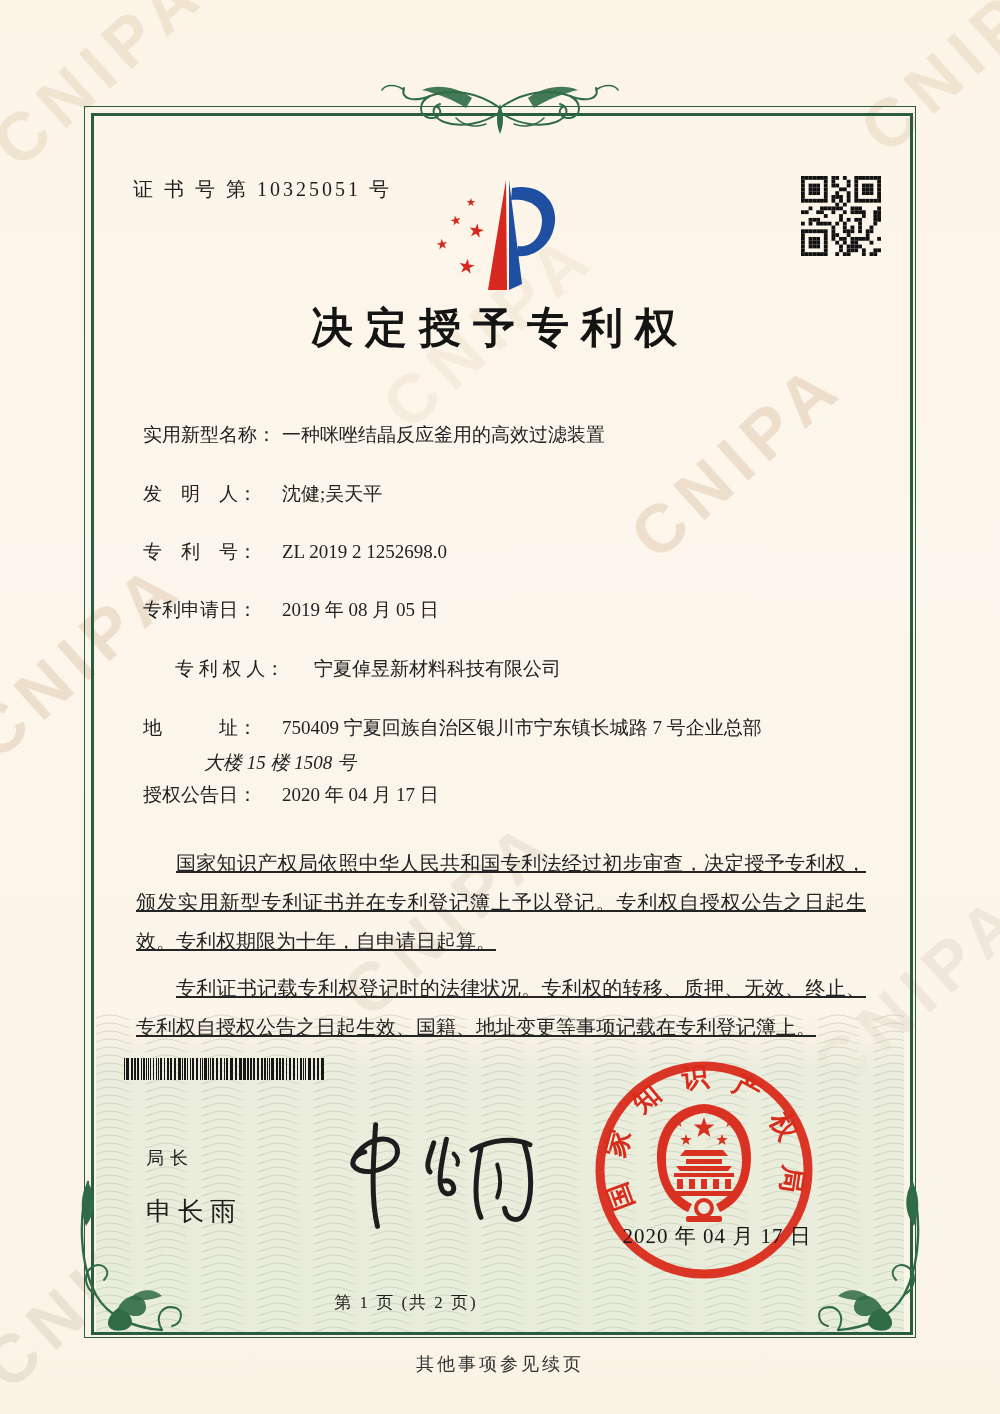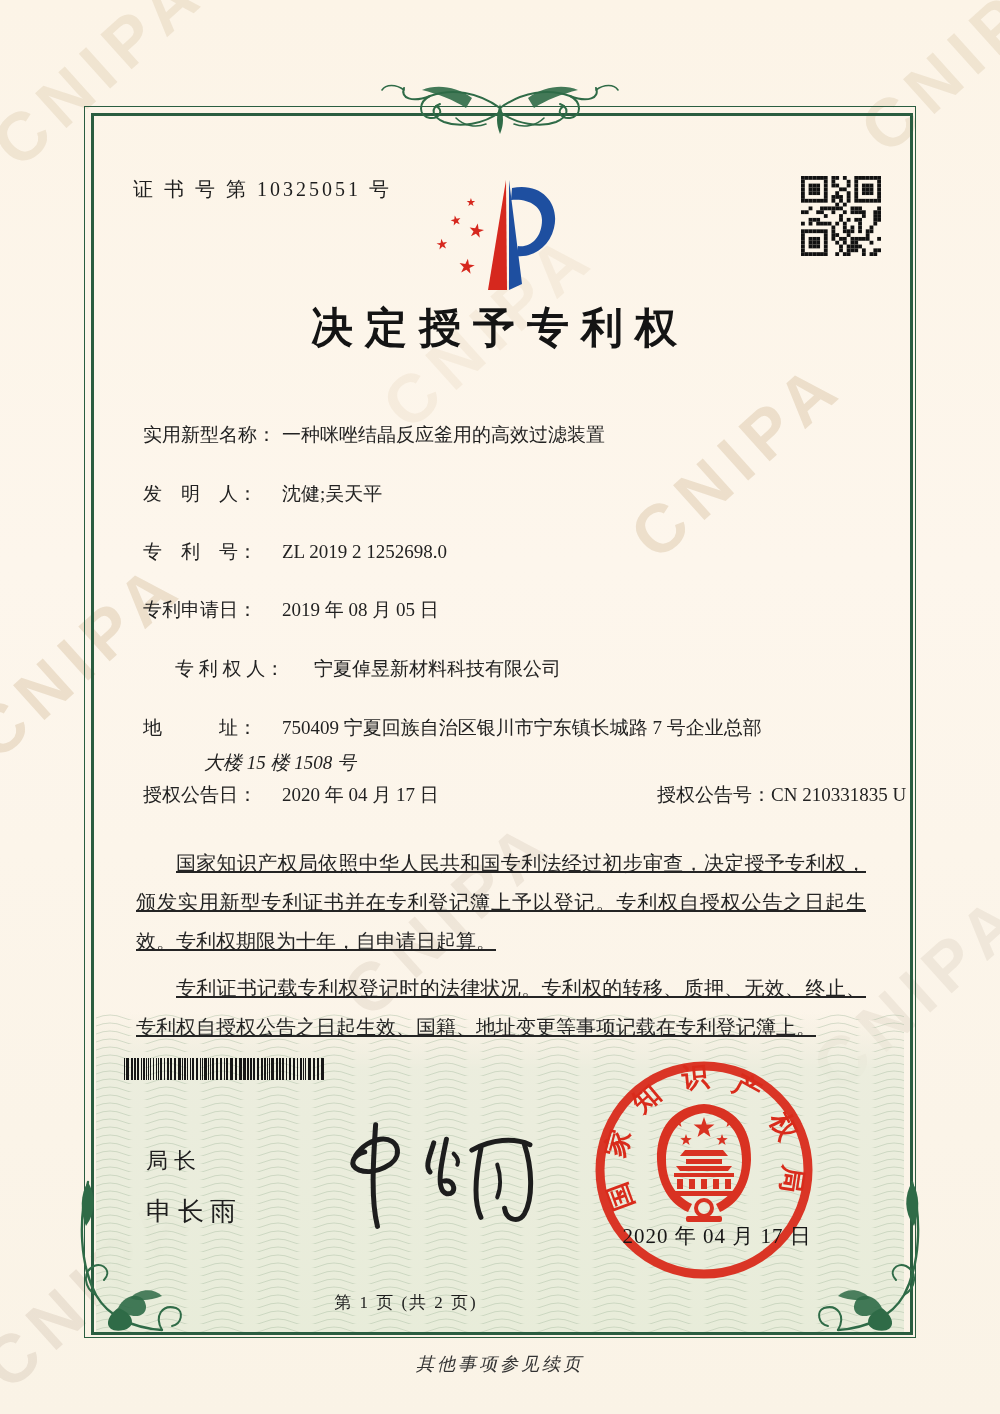--- a/index.html
+++ b/index.html
@@ -31,30 +31,30 @@
   .row .val{display:inline-block;text-align:right;}
   .addr2{display:block;margin-left:61px;margin-top:9px;font-style:italic;}
   .grant2{position:absolute;left:514px;top:0;}
   
   .bodytext{left:128px;top:836px;width:746px;font-size:20px;line-height:39px;
             text-align:justify;z-index:4;color:#242424;}
   .bodytext p{margin:8px;text-indent:2em;text-decoration:underline;}
   
   .barcode{left:124px;top:1058px;z-index:4;}
   
-  .signer-title{left:146px;top:1146px;font-size:22px;letter-spacing:6px;z-index:4;}
+  .signer-title{left:146px;top:1146px;font-size:18px;letter-spacing:6px;z-index:4;}
   .signer-name{left:146px;top:1194px;font-size:26px;letter-spacing:6px;z-index:4;}
   .signature{left:300px;top:1112px;z-index:4;}
   
   .seal{left:574px;top:1040px;z-index:5;}
   .seal-date{left:597px;top:1222px;width:240px;text-align:center;font-size:21px;
              letter-spacing:1px;color:#161616;z-index:6;}
   
   .pageinfo{left:0;top:1291px;width:812px;text-align:center;font-size:17px;letter-spacing:2px;z-index:4;}
-  .note{left:0;top:1352px;width:1000px;text-align:center;font-size:18px;letter-spacing:3px;z-index:4;color:#333;font-style:italic;}
+  .note{left:0;top:1352px;width:1000px;text-align:center;font-size:18px;letter-spacing:3px;z-index:4;color:#333;}
   .orn{z-index:3;}
 </style>
 </head>
 <body>
 
 <span class="wm" style="left:-30px;top:28px;">CNIPA</span>
 <span class="wm" style="left:838px;top:14px;">CNIPA</span>
 <span class="wm" style="left:360px;top:290px;color:rgba(210,185,152,.16);">CNIPA</span>
 <span class="wm" style="left:608px;top:420px;color:rgba(205,178,142,.34);">CNIPA</span>
 <span class="wm" style="left:-52px;top:620px;color:rgba(205,178,142,.34);">CNIPA</span>
@@ -367,23 +367,20 @@
 </div>
 <div class="row" style="top:656px;margin-left:32px;">
   <span class="lb">专 利 权 人：</span><span class="val">宁夏倬昱新材料科技有限公司</span>
 </div>
 <div class="row" style="top:715px;">
   <span class="lb">地　　　址：</span><span class="val">750409 宁夏回族自治区银川市宁东镇长城路 7 号企业总部</span>
   <span class="addr2">大楼 15 楼 1508 号</span>
 </div>
 <div class="row" style="top:782px;width:760px;">
   <span class="lb">授权公告日：</span><span class="val">2020 年 04 月 17 日</span>
-  <span class="grant2">
-    <span>授权公告号：</span><span>CN 210331835 U</span>
-  </span>
 </div>
 
 <div class="abs bodytext">
   <p>国家知识产权局依照中华人民共和国专利法经过初步审查，决定授予专利权，颁发实用新型专利证书并在专利登记簿上予以登记。专利权自授权公告之日起生效。专利权期限为十年，自申请日起算。</p>
   <p>专利证书记载专利权登记时的法律状况。专利权的转移、质押、无效、终止、专利权自授权公告之日起生效、国籍、地址变更等事项记载在专利登记簿上。</p>
 </div>
 
 <svg class="abs barcode" id="barsvg" width="206" height="22">
     <rect x="0" y="0" width="1" height="22" fill="#161616"></rect>
     <rect x="2" y="0" width="3" height="22" fill="#161616"></rect>

